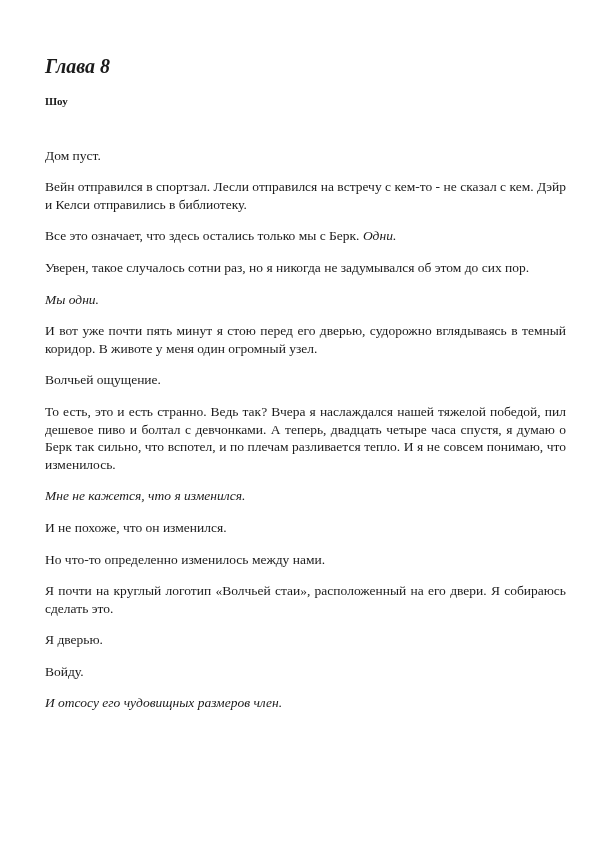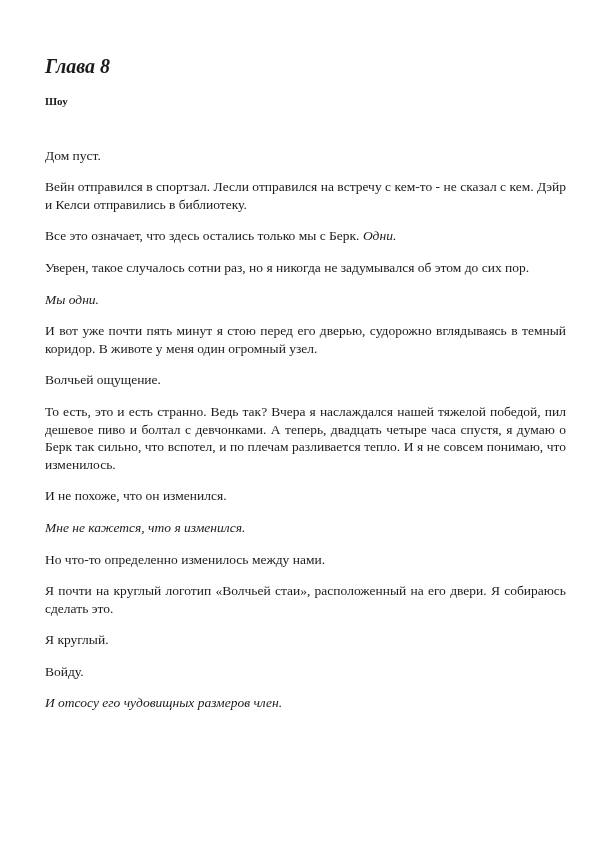--- a/index.html
+++ b/index.html
@@ -68,27 +68,27 @@
 
   <p class="body-par italic">Мы одни.</p>
 
   <p class="body-par">И вот уже почти пять минут я стою перед его дверью, судорожно вглядываясь в темный коридор. В животе у меня один огромный узел.</p>
 
 
   <p class="body-par">Волчьей ощущение.</p>
 
   <p class="body-par">То есть, это и есть странно. Ведь так? Вчера я наслаждался нашей тяжелой победой, пил дешевое пиво и болтал с девчонками. А теперь, двадцать четыре часа спустя, я думаю о Берк так сильно, что вспотел, и по плечам разливается тепло. И я не совсем понимаю, что изменилось.</p>
 
+  <p class="body-par italic">Мне не кажется, что я изменился.</p>
+
   <p class="body-par">И не похоже, что он изменился.</p>
-
-  <p class="body-par italic">Мне не кажется, что я изменился.</p>
 
   <p class="body-par">Но что-то определенно изменилось между нами.</p>
 
   <p class="body-par">Я почти на круглый логотип «Волчьей стаи», расположенный на его двери. Я собираюсь сделать это.</p>
 
-  <p class="body-par">Я круглый.</p>
+  <p class="body-par">Я дверью.</p>
 
   <p class="body-par">Войду.</p>
 
   <p class="body-par italic">И отсосу его чудовищных размеров член.</p>
 
 </div>
 
 </body></html>

